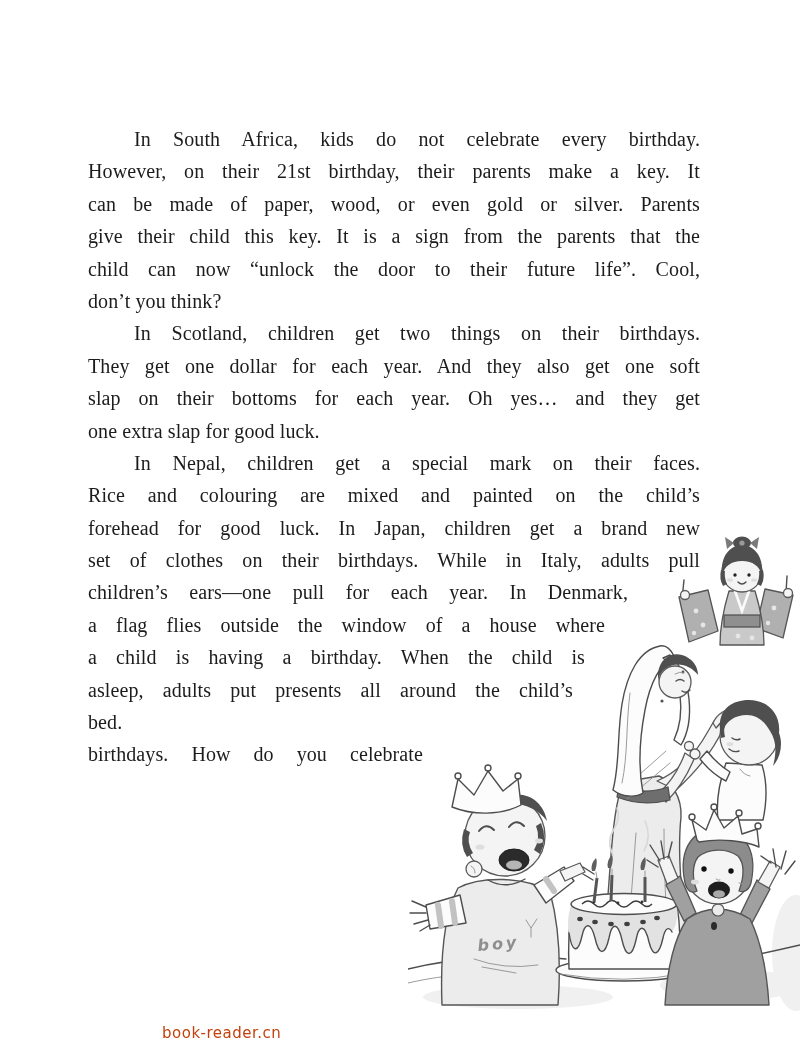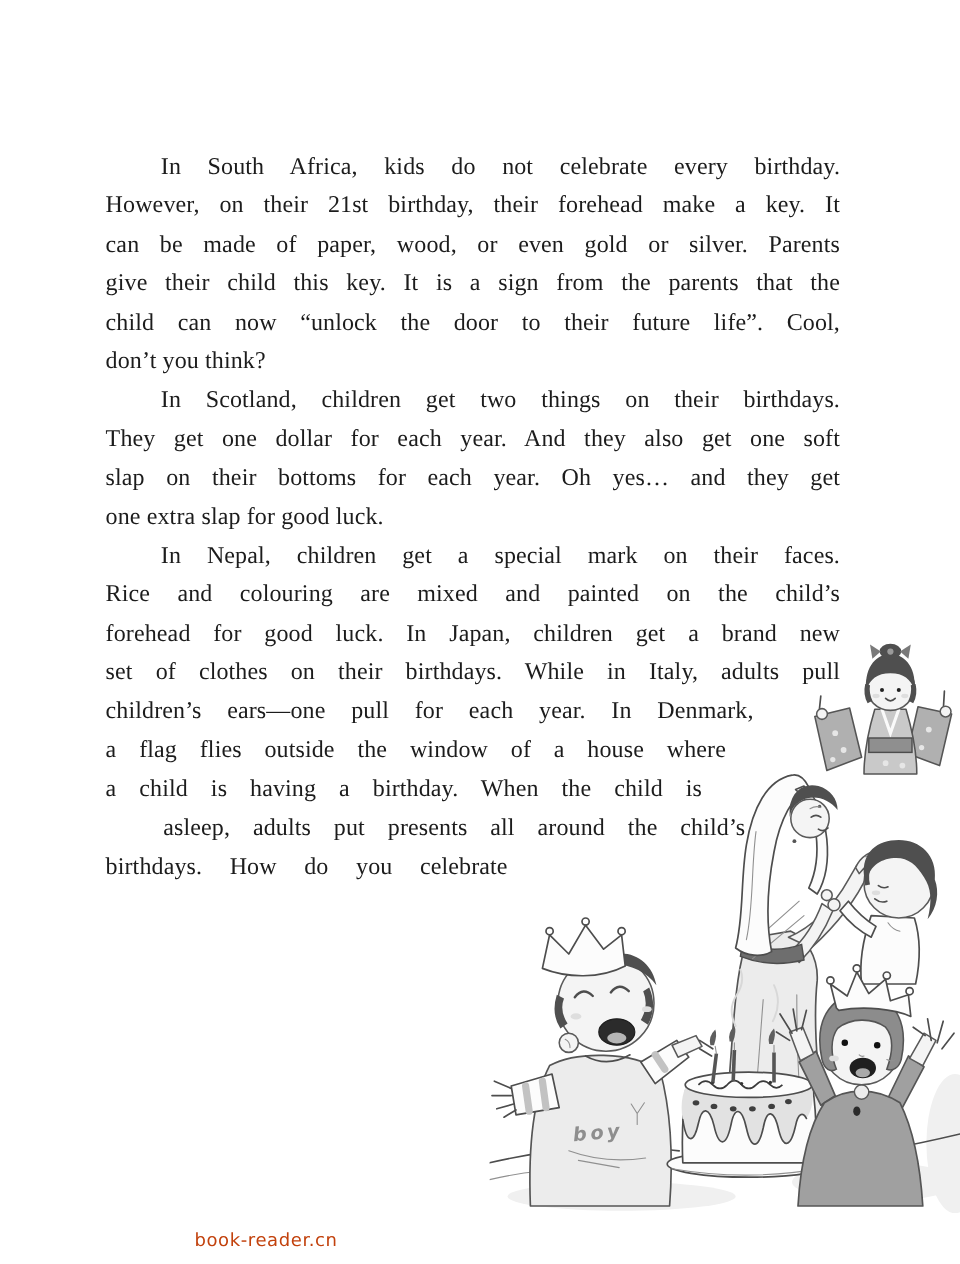--- a/index.html
+++ b/index.html
@@ -11,21 +11,21 @@
   .para{margin:0;padding:0;}
   .ln{
     height:32.4px;line-height:32.4px;font-size:20px;color:#1c1c1c;
     letter-spacing:0.1px;
   }
   .jl{text-align:justify;text-align-last:justify;}
   .ind{padding-left:46px;}
   .w540{width:540px;}
   .w517{width:517px;}
   .w497{width:497px;}
-  .w485{width:485px;margin-left:48px;}
+  .w485{width:485px;}
   .w398{width:398px;}
   .w335{width:335px;}
   .w260{width:260px;}
   .watermark{
     position:absolute;left:162px;top:1024px;
     font-family:"DejaVu Sans","Liberation Sans",sans-serif;
     font-size:15px;color:#c2410c;letter-spacing:0.5px;
   }
   .illo{position:absolute;left:408px;top:533px;width:392px;height:478px;}
   
@@ -55,41 +55,42 @@
   }
 </style>
 </head>
 <body>
 
 <div class="page">
 
   <div class="textblock">
     <div class="para">
       <div class="ln jl ind">In South Africa, kids do not celebrate every birthday.</div>
-      <div class="ln jl">However, on their 21st birthday, their forehead make a key. It</div>
+      <div class="ln jl">However, on their 21st birthday, their parents make a key. It</div>
       <div class="ln jl">can be made of paper, wood, or even gold or silver. Parents</div>
       <div class="ln jl">give their child this key. It is a sign from the parents that the</div>
       <div class="ln jl">child can now “unlock the door to their future life”. Cool,</div>
       <div class="ln">don’t you think?</div>
     </div>
     <div class="para">
       <div class="ln jl ind">In Scotland, children get two things on their birthdays.</div>
       <div class="ln jl">They get one dollar for each year. And they also get one soft</div>
       <div class="ln jl">slap on their bottoms for each year. Oh yes… and they get</div>
       <div class="ln">one extra slap for good luck.</div>
     </div>
     <div class="para">
       <div class="ln jl ind">In Nepal, children get a special mark on their faces.</div>
       <div class="ln jl">Rice and colouring are mixed and painted on the child’s</div>
       <div class="ln jl">forehead for good luck. In Japan, children get a brand new</div>
       <div class="ln jl">set of clothes on their birthdays. While in Italy, adults pull</div>
       <div class="ln jl w540">children’s ears—one pull for each year. In Denmark,</div>
       <div class="ln jl w517">a flag flies outside the window of a house where</div>
       <div class="ln jl w497">a child is having a birthday. When the child is</div>
       <div class="ln jl w485">asleep, adults put presents all around the child’s</div>
+      <div class="ln">bed.</div>
     </div>
     <div class="para">
       <div class="ln jl w335">birthdays. How do you celebrate</div>
     </div>
   </div>
 
   <svg class="illo" viewBox="0 0 392 478" aria-hidden="true">
 
     <g>
       <ellipse class="shade" cx="388" cy="420" rx="24" ry="58"></ellipse>

